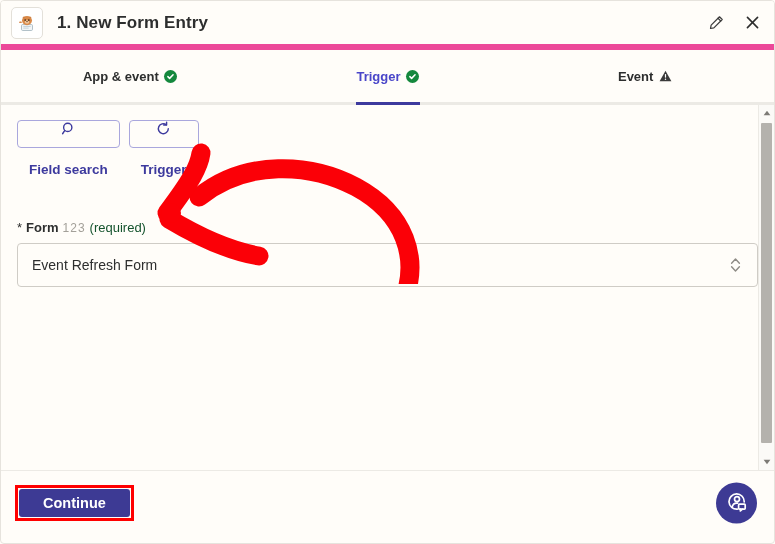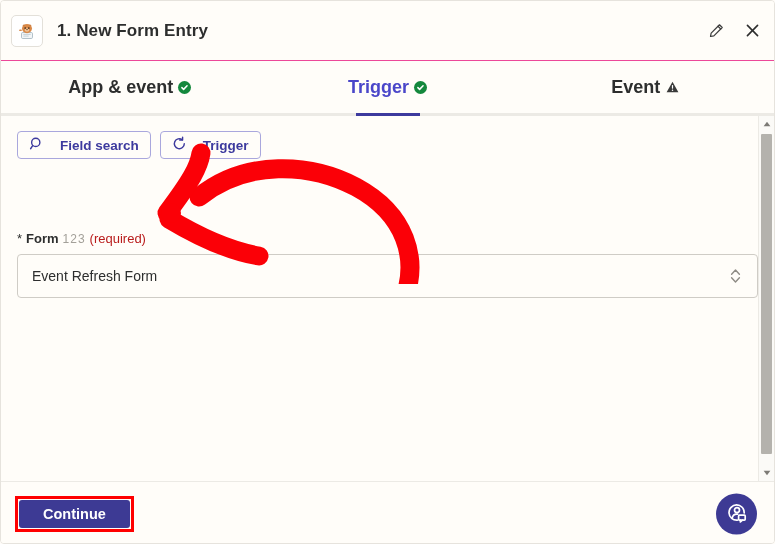--- a/index.html
+++ b/index.html
@@ -21,26 +21,26 @@
     background: #fffdf9;
     box-sizing: border-box;
     border: 1px solid #e6e3dd;
     border-radius: 4px;
     overflow: hidden;
   }
 
   
   .header {
     position: relative;
-    height: 60px;
+    height: 49px;
     display: flex;
     align-items: center;
     padding: 0 12px 0 10px;
     background: #fffdf9;
-    border-bottom: 1px solid #ec4899;
+    border-bottom: 6px solid #ec4899;
     box-sizing: border-box;
   }
   .app-icon {
     width: 30px;
     height: 30px;
     border: 1px solid #e3e0d9;
     border-radius: 5px;
     background: #ffffff;
     display: flex;
     align-items: center;
@@ -80,21 +80,21 @@
     border-bottom: 3px solid #eceae5;
     box-sizing: border-box;
   }
   .tab {
     flex: 1 1 0;
     display: flex;
     align-items: center;
     justify-content: center;
     position: relative;
     cursor: pointer;
-    font-size: 18px;
+    font-size: 13px;
     font-weight: bold;
     color: #2d2e2e;
     gap: 5px;
   }
   .tab.active {
     color: #4a46c9;
     text-align: center;
   }
   .tab .tab-underline {
     display: none;
@@ -140,47 +140,48 @@
   .content-inner {
     padding: 0 16px;
   }
   .btn-row {
     display: flex;
     gap: 9px;
   }
   .outline-btn {
     display: inline-flex;
     align-items: center;
-    gap: 16px;
+    gap: 23px;
     height: 28px;
     padding: 0 11px;
     border: 1px solid #a9a7dd;
     border-radius: 4px;
     background: #fffdf9;
     color: #3d3a9e;
     font-size: 13.5px;
     font-weight: bold;
     cursor: pointer;
     box-sizing: border-box;
+    flex-direction: column;
   }
   .field-block {
     margin-top: 25px;
   }
   .field-label {
     font-size: 13px;
     color: #2d2e2e;
     margin-bottom: 8px;
     display: flex;
     align-items: baseline;
     gap: 4px;
   }
   .req-star { color: #2d2e2e; font-weight: normal; }
   .label-name { font-weight: bold; margin-top: 47px; }
   .label-type { color: #a3a099; font-size: 12px; letter-spacing: 1px; }
-  .label-required { color: #b91c1c; }
+  .label-required { color: #14532d; }
   .select-wrap {
     position: relative;
     height: 44px;
     border: 1px solid #cfccc6;
     border-radius: 4px;
     background: #fffdf9;
     display: flex;
     align-items: center;
     padding: 0 14px;
     box-sizing: border-box;

